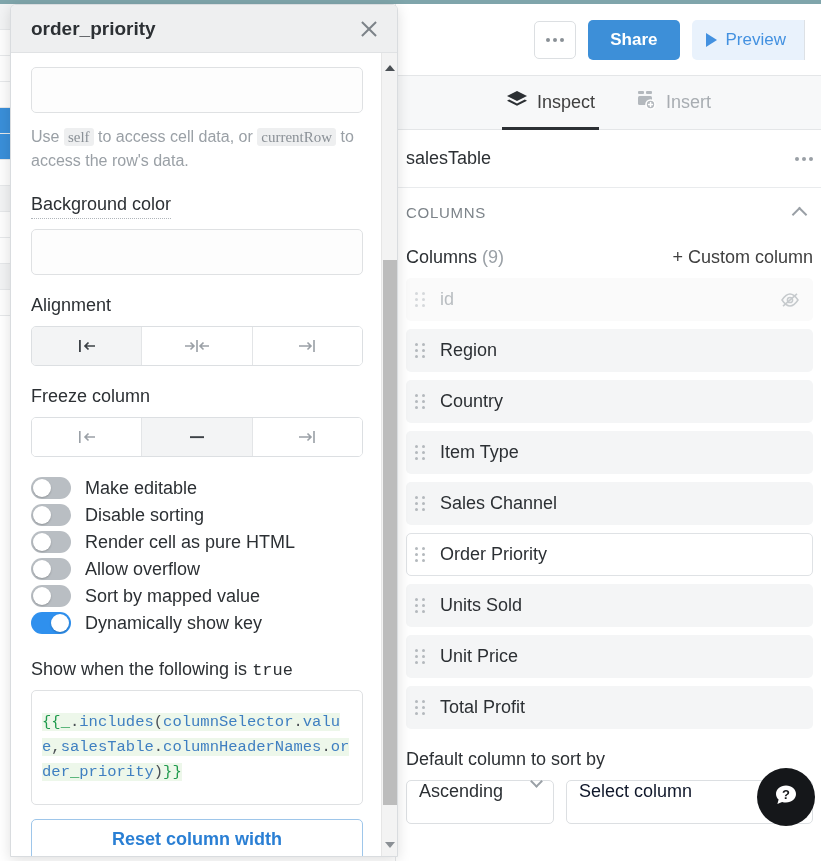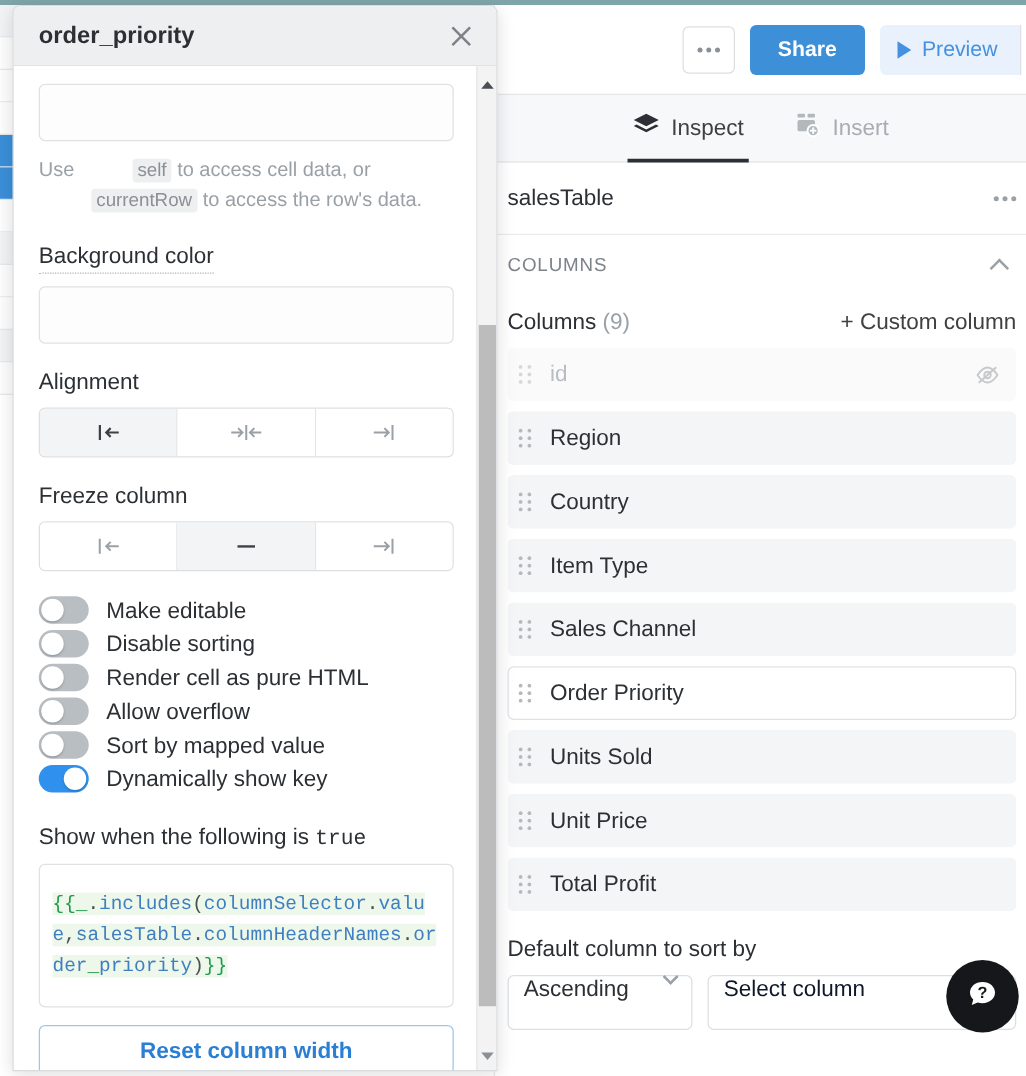--- a/index.html
+++ b/index.html
@@ -31,21 +31,21 @@
   .bg-left .bgrow.gray { background: #f2f3f4; }
 
   
   .right-panel {
     position: absolute; left: 395px; top: 4px; width: 426px; height: 857px;
     background: #ffffff; border-left: 1px solid #e4e6e8;
   }
   .rp-toolbar {
     position: relative; height: 72px; border-bottom: 1px solid #e4e6e8;
     display: flex; align-items: center; justify-content: flex-end;
-    padding-right: 4px; background: #fff;
+    padding-right: 16px; background: #fff;
   }
   .btn-ellipsis {
     width: 42px; height: 38px; border: 1px solid #dcdfe2; border-radius: 5px;
     background: #fff; display: flex; align-items: center; justify-content: center;
     margin-right: 12px; cursor: pointer;
   }
   .btn-ellipsis .dots { display: flex; gap: 3px; }
   .btn-ellipsis .dots i { width: 4px; height: 4px; border-radius: 50%; background: #8a9096; display: block; }
   .btn-share {
     height: 40px; padding: 0 22px; border: none; border-radius: 5px;
@@ -177,22 +177,22 @@
     padding: 14px 20px 0 20px; overflow: hidden; background: #fff;
   }
   .field-input {
     height: 46px; border: 1px solid #dfe1e3; border-radius: 5px; background: #fdfdfd;
     width: 100%;
   }
   .helper {
     font-size: 16px; color: #9aa0a6; line-height: 1.52; margin-top: 12px;
   }
   .code-chip {
-    font-family: Liberation Sans, sans-serif; font-size: 15px;
-    background: #eeeff0; color: #8a9096; padding: 1px 4px; border-radius: 3px; margin-left: 42px;
+    font-family: Liberation Serif, serif; font-size: 15px;
+    background: #eeeff0; color: #8a9096; padding: 1px 4px; border-radius: 3px;
   }
   .label-plain { font-size: 18px; color: #2c3034; margin: 20px 0 10px 0; }
   .label-dotted {
     font-size: 18px; color: #2c3034; margin: 20px 0 10px 0;
     display: inline-block; border-bottom: 1px dotted #b0b5ba; padding-bottom: 3px;
   }
   .seg-group {
     display: flex; height: 40px; border: 1px solid #dcdfe2; border-radius: 5px;
     overflow: hidden; background: #fff; width: 100%;
   }

